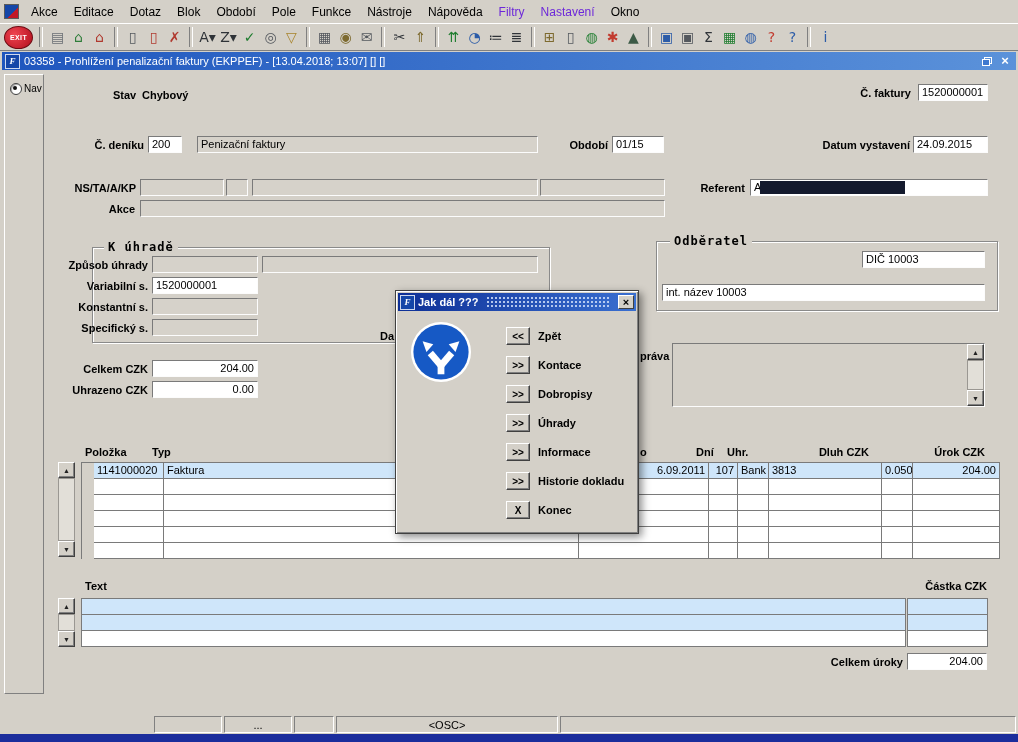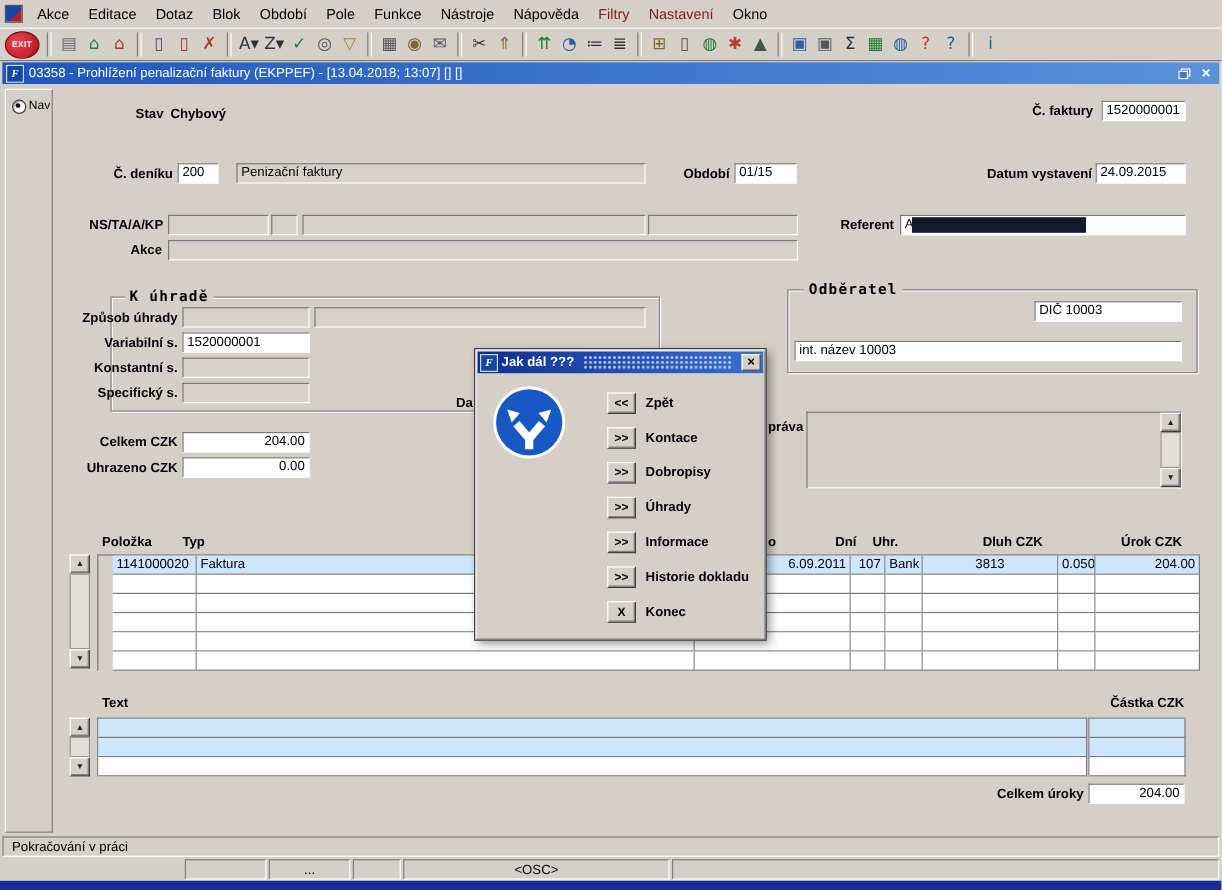--- a/index.html
+++ b/index.html
@@ -5,21 +5,21 @@
   html,body{margin:0;padding:0;}
   .app{position:relative;width:1018px;height:742px;background:#d4d0c8;
        font-family:"Liberation Sans",sans-serif;font-size:11px;color:#000;overflow:hidden;}
 
   
   .menubar{position:absolute;left:0;top:0;width:100%;height:24px;display:flex;align-items:center;
            padding-left:2px;border-bottom:1px solid #fff;box-sizing:border-box;background:#d4d0c8;}
   .mini-icon{width:13px;height:13px;margin:0 4px 0 2px;background:linear-gradient(135deg,#1446a8 60%,#c01828 60%);
              border:1px solid #5a5a5a;}
   .menu-item{padding:3px 8px;font-size:12px;white-space:nowrap;}
-  .menu-item.disabled{color:#7f1d1d;}
+  .menu-item.disabled{color:#6d28d9;}
 
   
   .toolbar{position:absolute;left:0;top:24px;width:100%;height:27px;display:flex;align-items:center;
            padding-left:4px;box-sizing:border-box;border-bottom:1px solid #808080;background:#d4d0c8;}
   .exit-btn{width:27px;height:21px;border-radius:50%;background:radial-gradient(circle at 35% 35%,#ef4450,#b00d1c);
             color:#fff;font-size:7px;font-weight:bold;display:flex;align-items:center;justify-content:center;
             border:1px solid #6d0a12;letter-spacing:.4px;margin-right:2px;}
   .ticons{display:flex;align-items:center;height:100%;}
   .tbtn{width:21px;height:21px;display:flex;align-items:center;justify-content:center;font-size:14px;
         font-family:"DejaVu Sans",sans-serif;}
@@ -260,21 +260,21 @@
   <div class="sbtn" style="left:58px;top:541px;">▼</div>
 
   <div class="ttable">
     <div>
         <div class="trow hl">
           <div class="tcell" style="width: 70px;">1141000020</div>
           <div class="tcell" style="width: 415px;">Faktura</div>
           <div class="tcell" style="width: 130px; text-align: right;">6.09.2011</div>
           <div class="tcell" style="width: 29px; text-align: right;">107</div>
           <div class="tcell" style="width: 31px;">Bank</div>
-          <div class="tcell" style="width: 113px; text-align: center;">3813</div>
+          <div class="tcell" style="width: 113px; text-align: left;">3813</div>
           <div class="tcell" style="width: 31px; text-align: right;">0.050</div>
           <div class="tcell" style="width: 87px; text-align: right;">204.00</div>
         </div>
         <div class="trow">
           <div class="tcell" style="width: 70px;"></div>
           <div class="tcell" style="width: 415px;"></div>
           <div class="tcell" style="width: 130px; text-align: right;"></div>
           <div class="tcell" style="width: 29px; text-align: right;"></div>
           <div class="tcell" style="width: 31px;"></div>
           <div class="tcell" style="width: 113px; text-align: right;"></div>
@@ -339,23 +339,20 @@
   <div class="txstack" style="left:907px;top:598px;width:80px;">
     <div>
         <div class="txcell num hl"></div>
         <div class="txcell num hl"></div>
         <div class="txcell num"></div>
       </div>
   </div>
   <span class="lbl r" style="left:783px;top:656px;width:120px;">Celkem úroky</span>
   <div class="fld num" style="left:907px;top:653px;width:80px;">204.00</div>
 
-  <div class="status1">
-    <span>Pokračování v práci</span>
-  </div>
   <div class="status2">
     <span class="seg" style="width:150px;margin-top:24px;">Záznam: 1/1</span>
     <span class="seg" style="width:68px;"></span>
     <span class="seg c" style="width:68px;">...</span>
     <span class="seg" style="width:40px;"></span>
     <span class="seg c" style="width:222px;">&lt;OSC&gt;</span>
     <span class="seg" style="flex:1;"></span>
   </div>
   <div class="bluestrip"></div>
 

